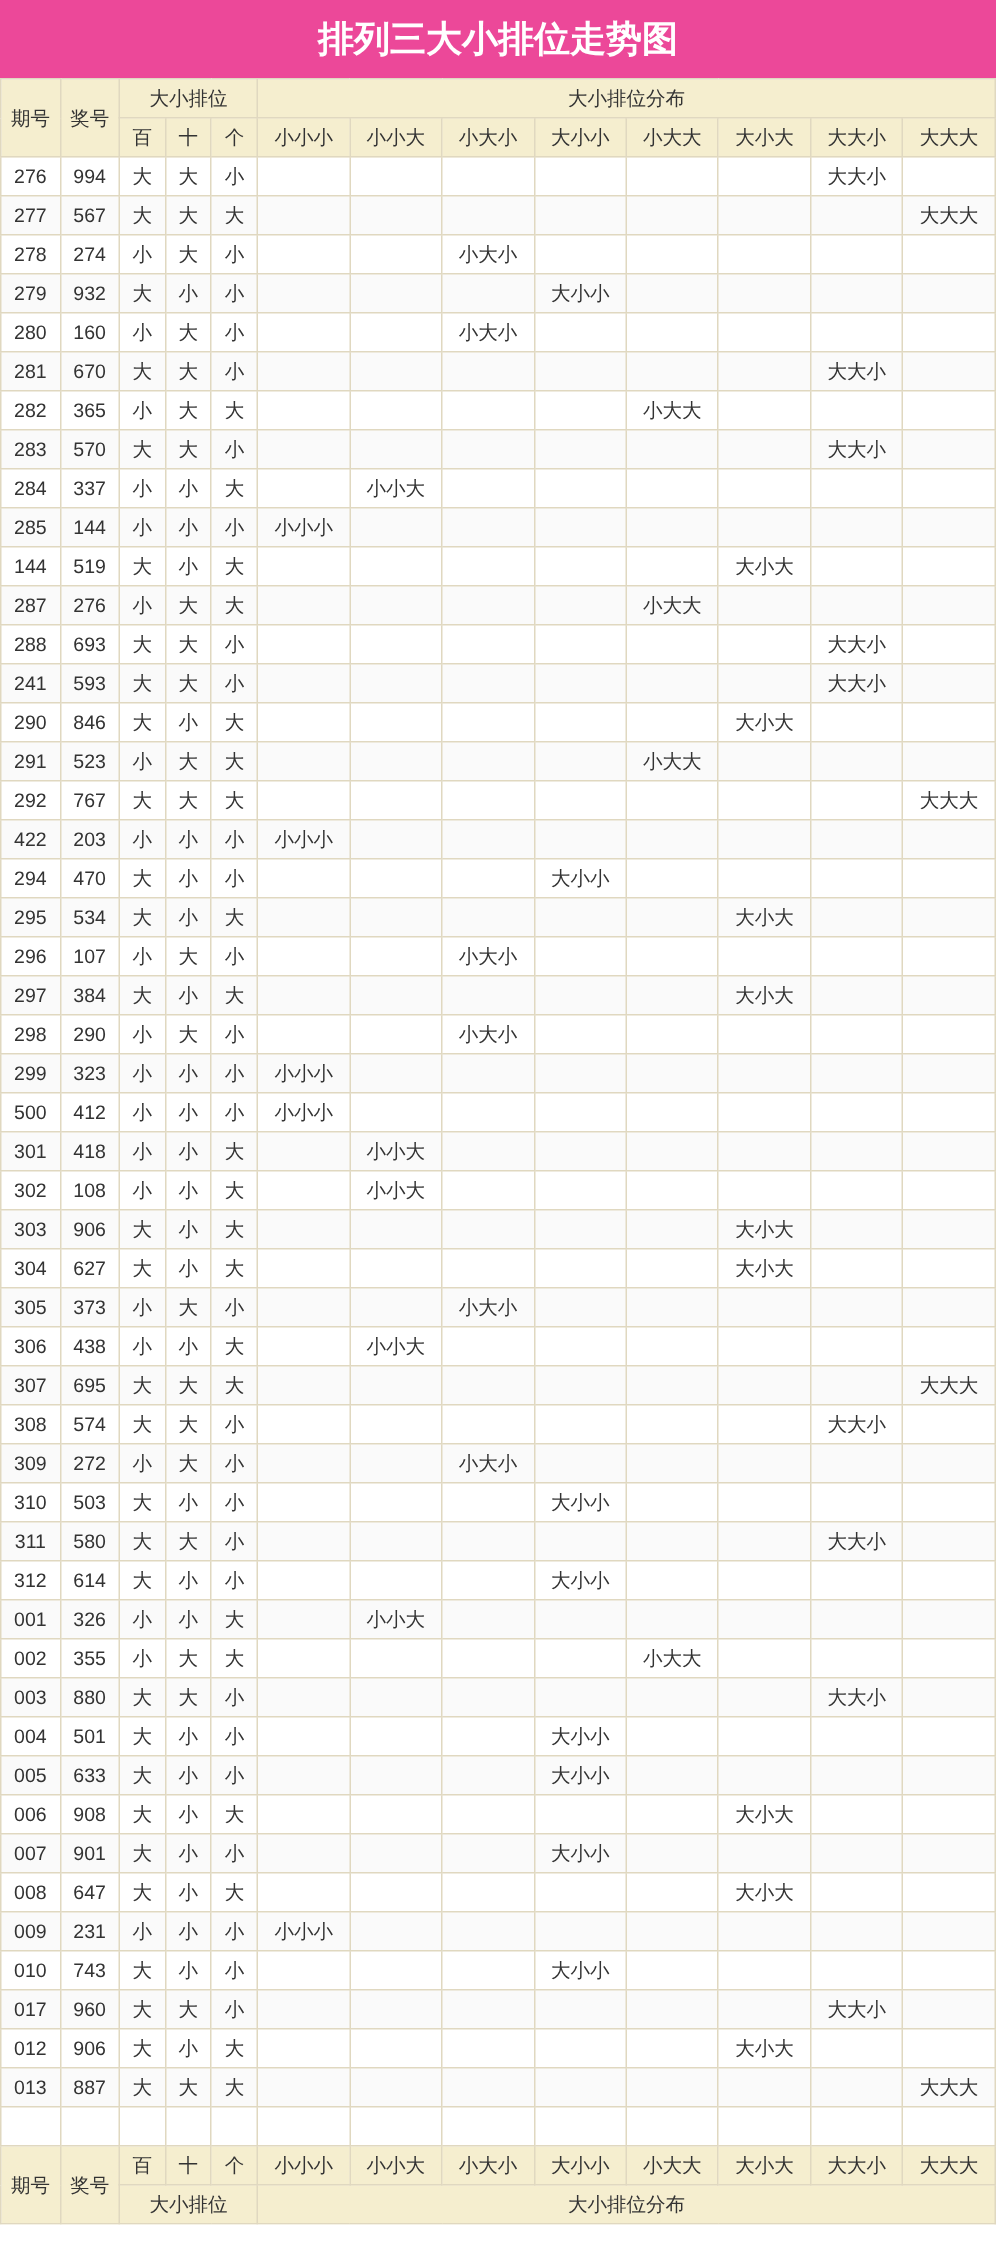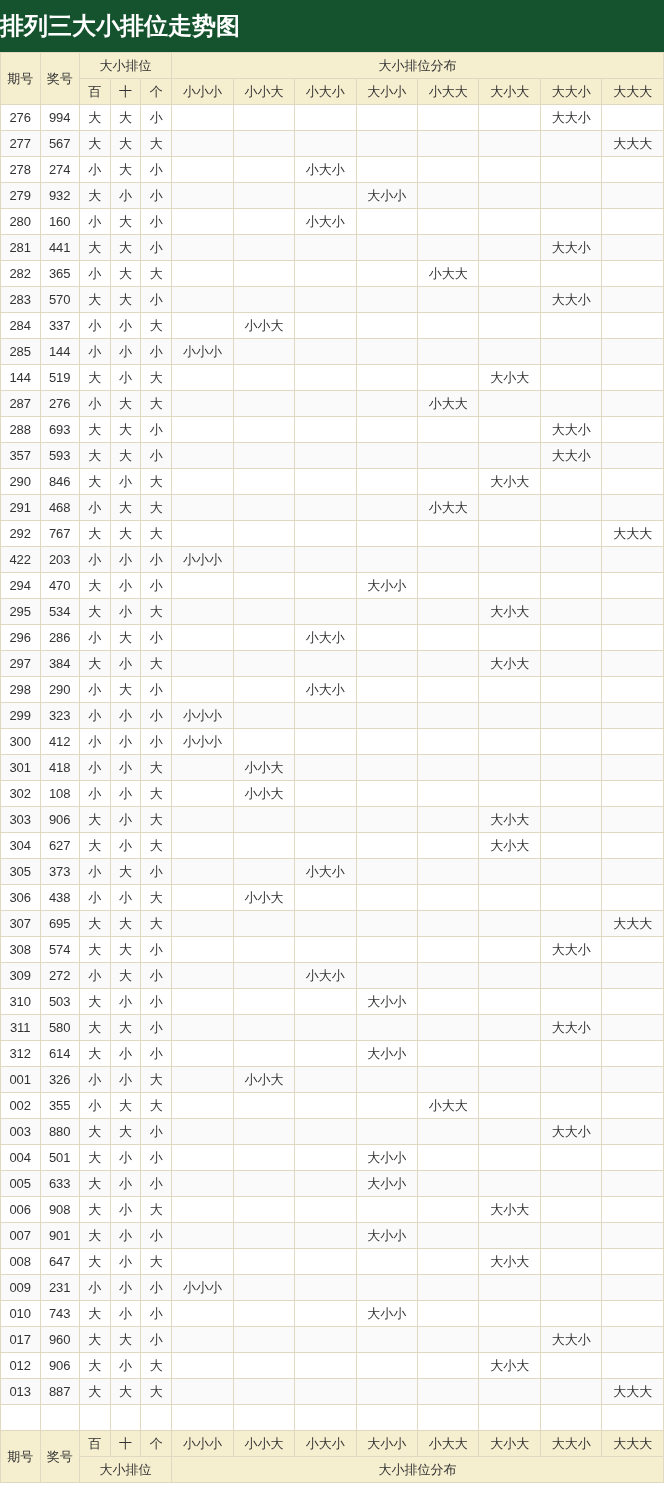--- a/index.html
+++ b/index.html
@@ -1,17 +1,17 @@
 <!DOCTYPE html>
 <html><head>
 <meta charset="utf-8">
 <style>
 *{box-sizing:border-box;margin:0;padding:0}
 body{font-family:"Microsoft YaHei",sans-serif;font-size:13px;color:#333;width:664px}
-.header{background:#14532d;color:#fff;font-size:24px;font-weight:bold;padding:10px 0}
+.header{background:#ec4899;color:#fff;text-align:center;font-size:24px;font-weight:bold;padding:10px 0}
 table{border-collapse:collapse;width:100%;table-layout:fixed}
 th,td{border:1px solid #e0d8c0;text-align:center;height:26px;vertical-align:middle}
 thead th{background:#f5eecf;font-weight:normal;font-size:13px}
 tfoot th{background:#f5eecf;font-weight:normal;font-size:13px}
 tbody td{background:#fff;font-size:13px}
 tbody tr:nth-child(even) td{background:#fafafa}
 .col-period{width:36px}
 .col-num{width:36px}
 .col-pos{width:28px}
 .col-dist{width:56px}
@@ -132,21 +132,21 @@
         <td class="blank"></td>
         <td>小大小</td>
         <td class="blank"></td>
         <td class="blank"></td>
         <td class="blank"></td>
         <td class="blank"></td>
         <td class="blank"></td>
       </tr>
       <tr>
         <td>281</td>
-        <td>441</td>
+        <td>670</td>
         <td>大</td>
         <td>大</td>
         <td>小</td>
         <td class="blank"></td>
         <td class="blank"></td>
         <td class="blank"></td>
         <td class="blank"></td>
         <td class="blank"></td>
         <td class="blank"></td>
         <td>大大小</td>
@@ -251,21 +251,21 @@
         <td class="blank"></td>
         <td class="blank"></td>
         <td class="blank"></td>
         <td class="blank"></td>
         <td class="blank"></td>
         <td class="blank"></td>
         <td>大大小</td>
         <td class="blank"></td>
       </tr>
       <tr>
-        <td>357</td>
+        <td>241</td>
         <td>593</td>
         <td>大</td>
         <td>大</td>
         <td>小</td>
         <td class="blank"></td>
         <td class="blank"></td>
         <td class="blank"></td>
         <td class="blank"></td>
         <td class="blank"></td>
         <td class="blank"></td>
@@ -282,21 +282,21 @@
         <td class="blank"></td>
         <td class="blank"></td>
         <td class="blank"></td>
         <td class="blank"></td>
         <td>大小大</td>
         <td class="blank"></td>
         <td class="blank"></td>
       </tr>
       <tr>
         <td>291</td>
-        <td>468</td>
+        <td>523</td>
         <td>小</td>
         <td>大</td>
         <td>大</td>
         <td class="blank"></td>
         <td class="blank"></td>
         <td class="blank"></td>
         <td class="blank"></td>
         <td>小大大</td>
         <td class="blank"></td>
         <td class="blank"></td>
@@ -357,21 +357,21 @@
         <td class="blank"></td>
         <td class="blank"></td>
         <td class="blank"></td>
         <td class="blank"></td>
         <td>大小大</td>
         <td class="blank"></td>
         <td class="blank"></td>
       </tr>
       <tr>
         <td>296</td>
-        <td>286</td>
+        <td>107</td>
         <td>小</td>
         <td>大</td>
         <td>小</td>
         <td class="blank"></td>
         <td class="blank"></td>
         <td>小大小</td>
         <td class="blank"></td>
         <td class="blank"></td>
         <td class="blank"></td>
         <td class="blank"></td>
@@ -416,21 +416,21 @@
         <td>小小小</td>
         <td class="blank"></td>
         <td class="blank"></td>
         <td class="blank"></td>
         <td class="blank"></td>
         <td class="blank"></td>
         <td class="blank"></td>
         <td class="blank"></td>
       </tr>
       <tr>
-        <td>300</td>
+        <td>500</td>
         <td>412</td>
         <td>小</td>
         <td>小</td>
         <td>小</td>
         <td>小小小</td>
         <td class="blank"></td>
         <td class="blank"></td>
         <td class="blank"></td>
         <td class="blank"></td>
         <td class="blank"></td>

